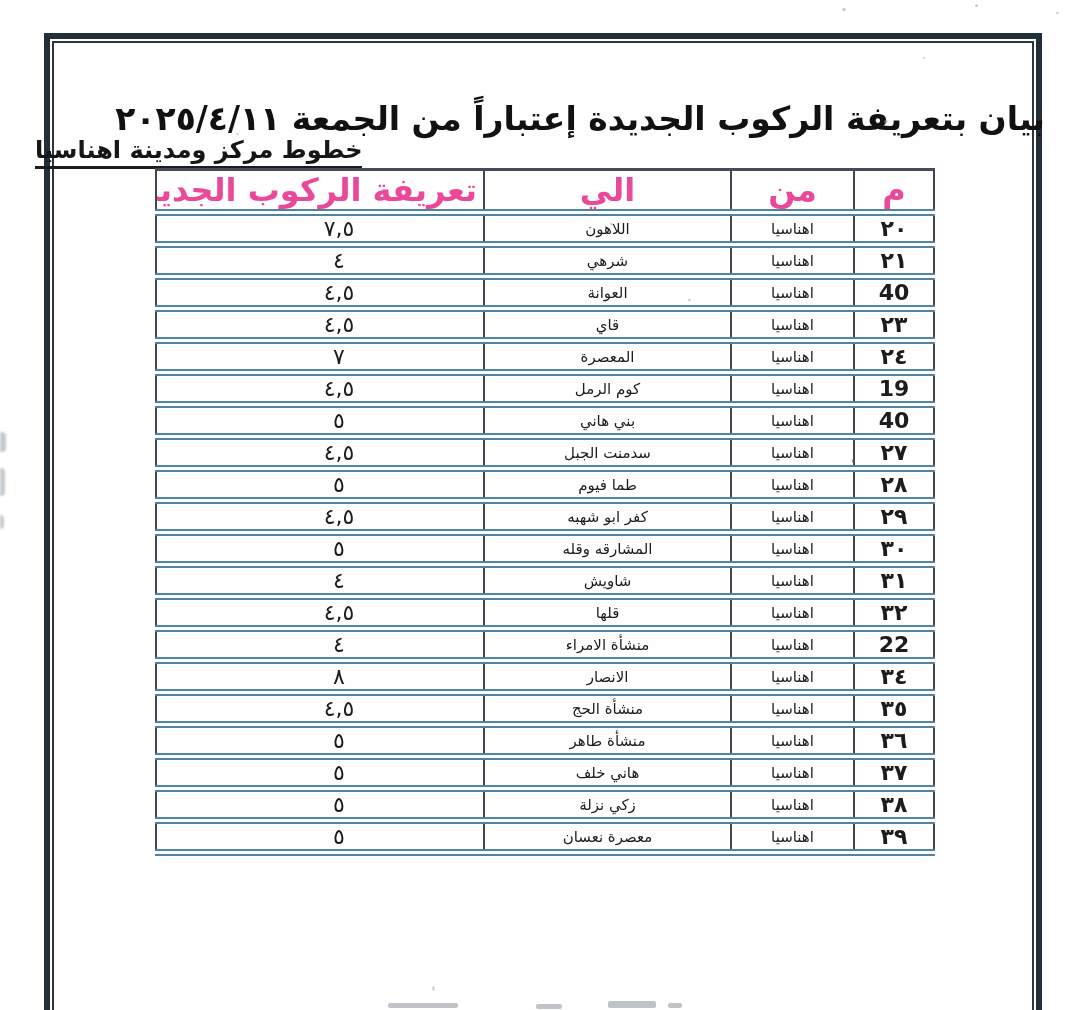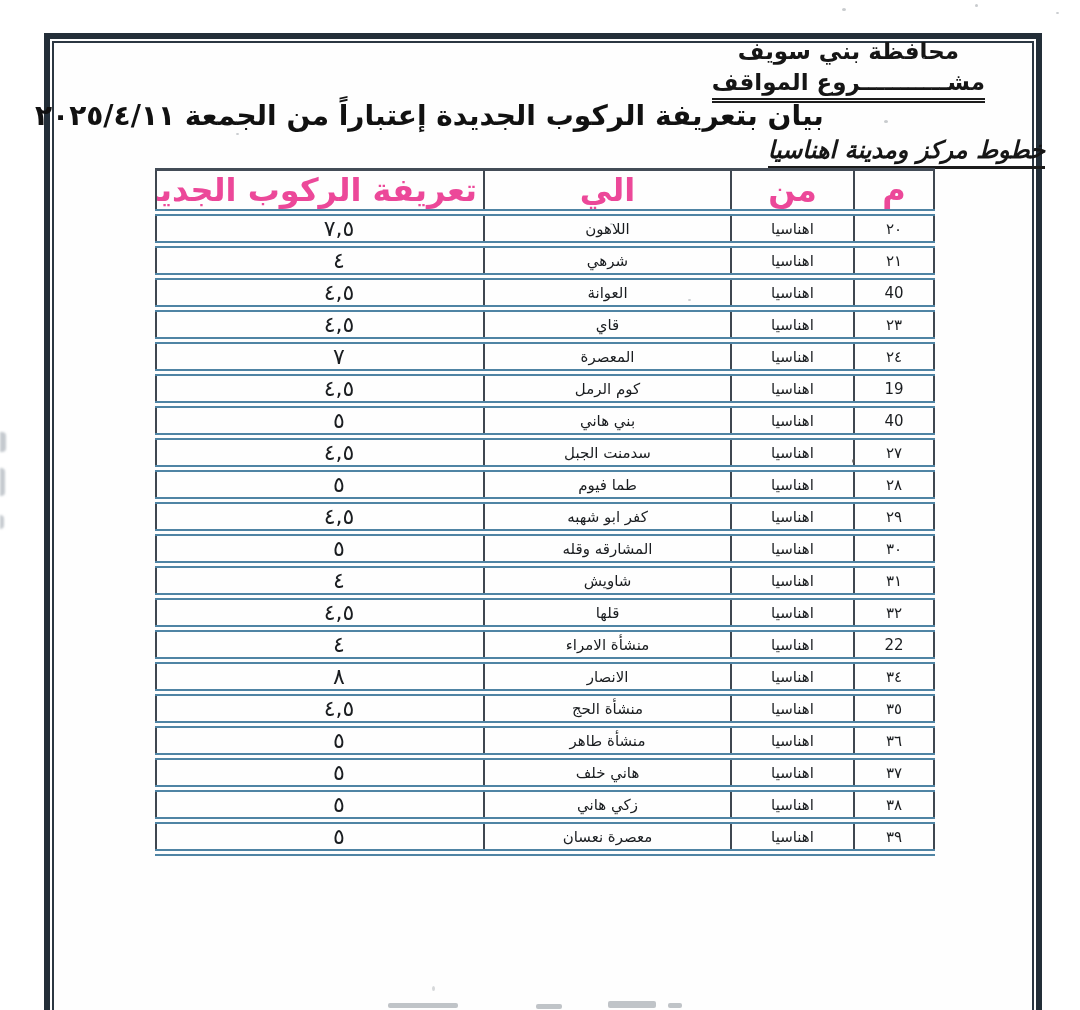--- a/index.html
+++ b/index.html
@@ -11,57 +11,53 @@
     border:6px solid #232e38;box-sizing:border-box;background:#fefefe;}
   .frame-inner{position:absolute;left:2px;top:2px;right:2px;bottom:2px;
     border:2px solid #2b3641;}
 
   
   .org-block{position:absolute;top:36px;right:95px;text-align:center;direction:rtl;}
   .org-line1{font-size:23px;font-weight:bold;letter-spacing:0;line-height:30px;}
   .org-line2{display:inline-block;font-size:23px;font-weight:bold;line-height:30px;
     border-bottom:5px double #1c1c1c;padding-bottom:1px;margin-top:1px;}
 
-  .doc-title{position:absolute;top:99px;left:35px;width:1010px;text-align:left;
-    direction:rtl;font-size:28px;font-weight:bold;color:#111;}
-  .doc-subtitle{position:absolute;top:136px;left:35px;width:1010px;text-align:right;direction:rtl;font-style:italic;}
+  .doc-title{position:absolute;top:99px;left:35px;width:1010px;text-align:right;
+    direction:rtl;font-size:33px;font-weight:bold;color:#111;}
+  .doc-subtitle{position:absolute;top:136px;left:35px;width:1010px;text-align:left;direction:rtl;}
   .doc-subtitle span{display:inline-block;font-size:24px;font-weight:bold;
     border-bottom:3px solid #1c1c1c;padding-bottom:2px;}
 
   
   .tbl-wrap{position:absolute;left:155px;top:168px;width:778px;}
   table{border-collapse:collapse;table-layout:fixed;width:778px;direction:rtl;}
   th,td{box-sizing:border-box;padding:0 6px;text-align:center;vertical-align:middle;overflow:hidden;white-space:nowrap;}
   th{height:31px;font-size:32px;font-weight:bold;color:#ec4899;}
   td{height:32px;font-size:23px;color:#1a1d20;}
   th,td{border-left:2px solid #3f4750;border-right:2px solid #3f4750;}
   table{border-top:3px solid #434c57;}
   tr th,tr td{border-bottom:7px double #4f84a4;}
-  td.c-no{font-weight:normal;font-size:15px;margin-left:28px;}
+  td.c-no{font-weight:bold;font-size:22px;margin-left:28px;}
   td.c-fare{font-size:22px;letter-spacing:1px;padding-left:44px;}
   td.c-from,td.c-to{font-size:15px;}
 
   
   .speck{position:absolute;background:#9aa0a6;border-radius:50%;opacity:.55;}
   .edge-blob{position:absolute;left:0;background:#c5cacf;border-radius:0 4px 4px 0;filter:blur(1px);}
   .cut-frag{position:absolute;background:#8e959c;opacity:.55;border-radius:2px;filter:blur(0.6px);}
 </style>
 </head>
 <body>
 
 <div id="canvas">
 
   <div class="frame-outer">
     <div class="frame-inner"></div>
   </div>
 
-  <div class="org-block">
-    <div class="org-line1">محافظة بني سويف</div>
-    <div><span class="org-line2">مشـــــــــــروع المواقف</span></div>
-  </div>
 
   <div class="doc-title">بيان بتعريفة الركوب الجديدة إعتباراً من الجمعة ٢٠٢٥/٤/١١</div>
   <div class="doc-subtitle">
     <span>خطوط مركز ومدينة اهناسيا</span>
   </div>
 
   <div class="tbl-wrap">
     <table>
       <colgroup>
         <col style="width:80px">
@@ -182,21 +178,21 @@
     </tr>
           <tr>
       <td class="c-no">٣٧</td>
       <td class="c-from">اهناسيا</td>
       <td class="c-to">هاني خلف</td>
       <td class="c-fare">٥</td>
     </tr>
           <tr>
       <td class="c-no">٣٨</td>
       <td class="c-from">اهناسيا</td>
-      <td class="c-to">زكي هاني</td>
+      <td class="c-to">زكي نزلة</td>
       <td class="c-fare">٥</td>
     </tr>
           <tr>
       <td class="c-no">٣٩</td>
       <td class="c-from">اهناسيا</td>
       <td class="c-to">معصرة نعسان</td>
       <td class="c-fare">٥</td>
     </tr>
         </tbody>
     </table>

